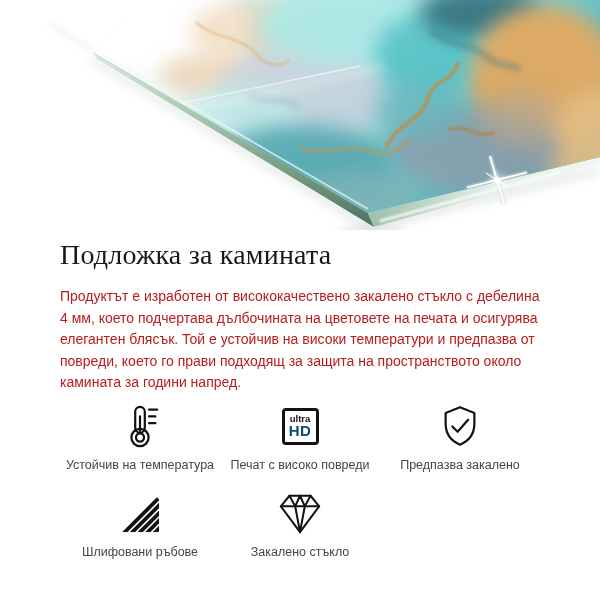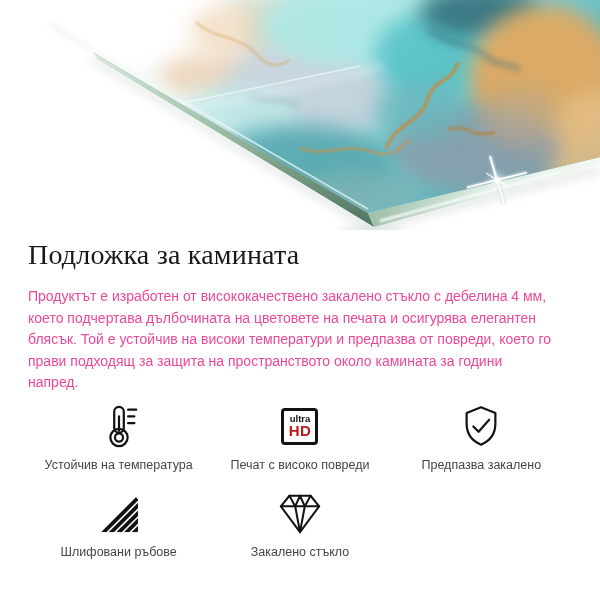--- a/index.html
+++ b/index.html
@@ -3,44 +3,44 @@
 <meta charset="utf-8">
 <style>
   html,body{margin:0;padding:0;}
   body{
     width:600px;height:600px;background:#ffffff;
     font-family:"Liberation Sans",sans-serif;
     color:#1c1c1c;overflow:hidden;position:relative;
   }
   .hero{position:relative;width:600px;height:230px;overflow:hidden;background:#ffffff;}
   .hero svg{display:block;}
-  .content{padding:0 28px;}
+  .content{padding:0 60px;}
   h1{
     font-family:"Liberation Serif","DejaVu Serif",serif;
     font-weight:400;font-size:28px;line-height:32px;
     color:#191919;margin:9px 0 0 0;letter-spacing:.2px;
   }
   .para{
     margin:15px 0 0 0;font-size:14px;line-height:21.5px;
-    color:#ec4899;max-width:528px;
+    color:#b91c1c;max-width:528px;
   }
   .features{
     display:grid;grid-template-columns:repeat(3,1fr);
     margin-top:9px;row-gap:18px;text-align:center;
   }
   .cell{display:flex;flex-direction:column;align-items:center;justify-content:flex-end;}
   .iconbox{height:47px;display:flex;align-items:center;justify-content:center;}
   .flabel{margin-top:8px;font-size:12.5px;color:#454545;}
   .uhd{
     width:37px;height:37px;border:3px solid #121212;border-radius:4px;
     display:flex;flex-direction:column;align-items:center;justify-content:center;
     box-sizing:border-box;background:#fff;
   }
   .uhd .t{font-size:9.5px;font-weight:700;line-height:10px;color:#121212;}
-  .uhd .b{font-size:15px;font-weight:700;line-height:14px;color:#b91c1c;letter-spacing:.3px;}
+  .uhd .b{font-size:15px;font-weight:700;line-height:14px;color:#0c4a6e;letter-spacing:.3px;}
   .icon-svg{stroke:#121212;fill:none;stroke-width:2.3;stroke-linecap:round;stroke-linejoin:round;}
 </style>
 </head>
 <body>
 
 <div class="hero">
   <svg width="600" height="230" viewBox="0 0 600 230" xmlns="http://www.w3.org/2000/svg">
     <defs>
       <clipPath id="panelClip">
         <polygon points="160,-20 600,-20 600,157 368,213 93,52"></polygon>

